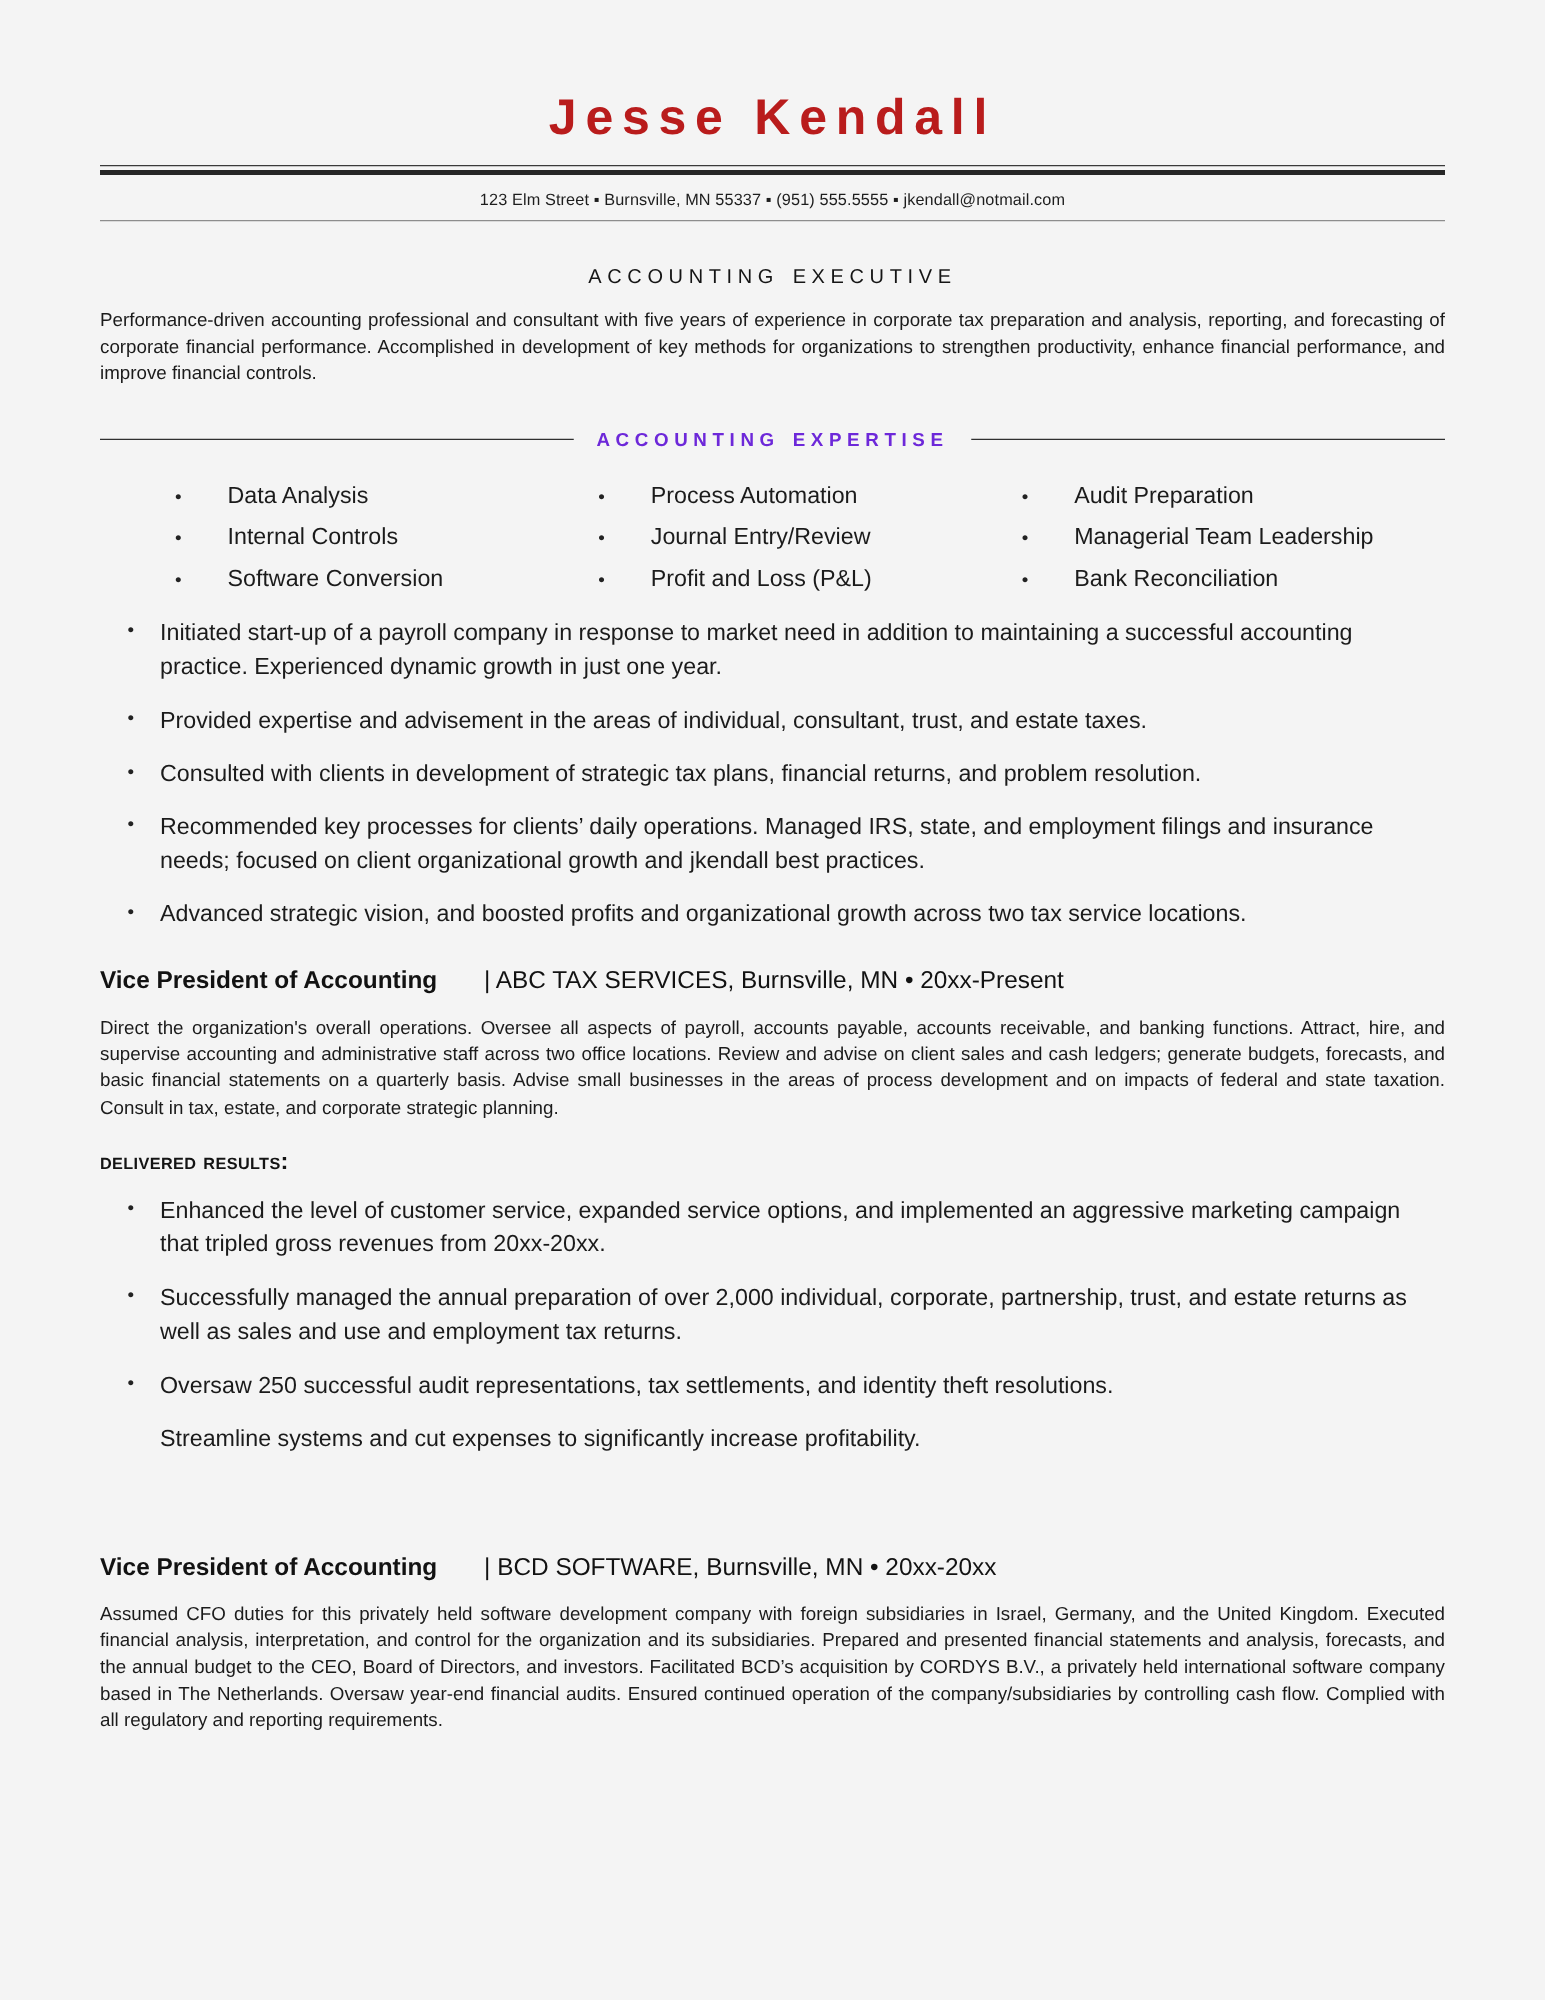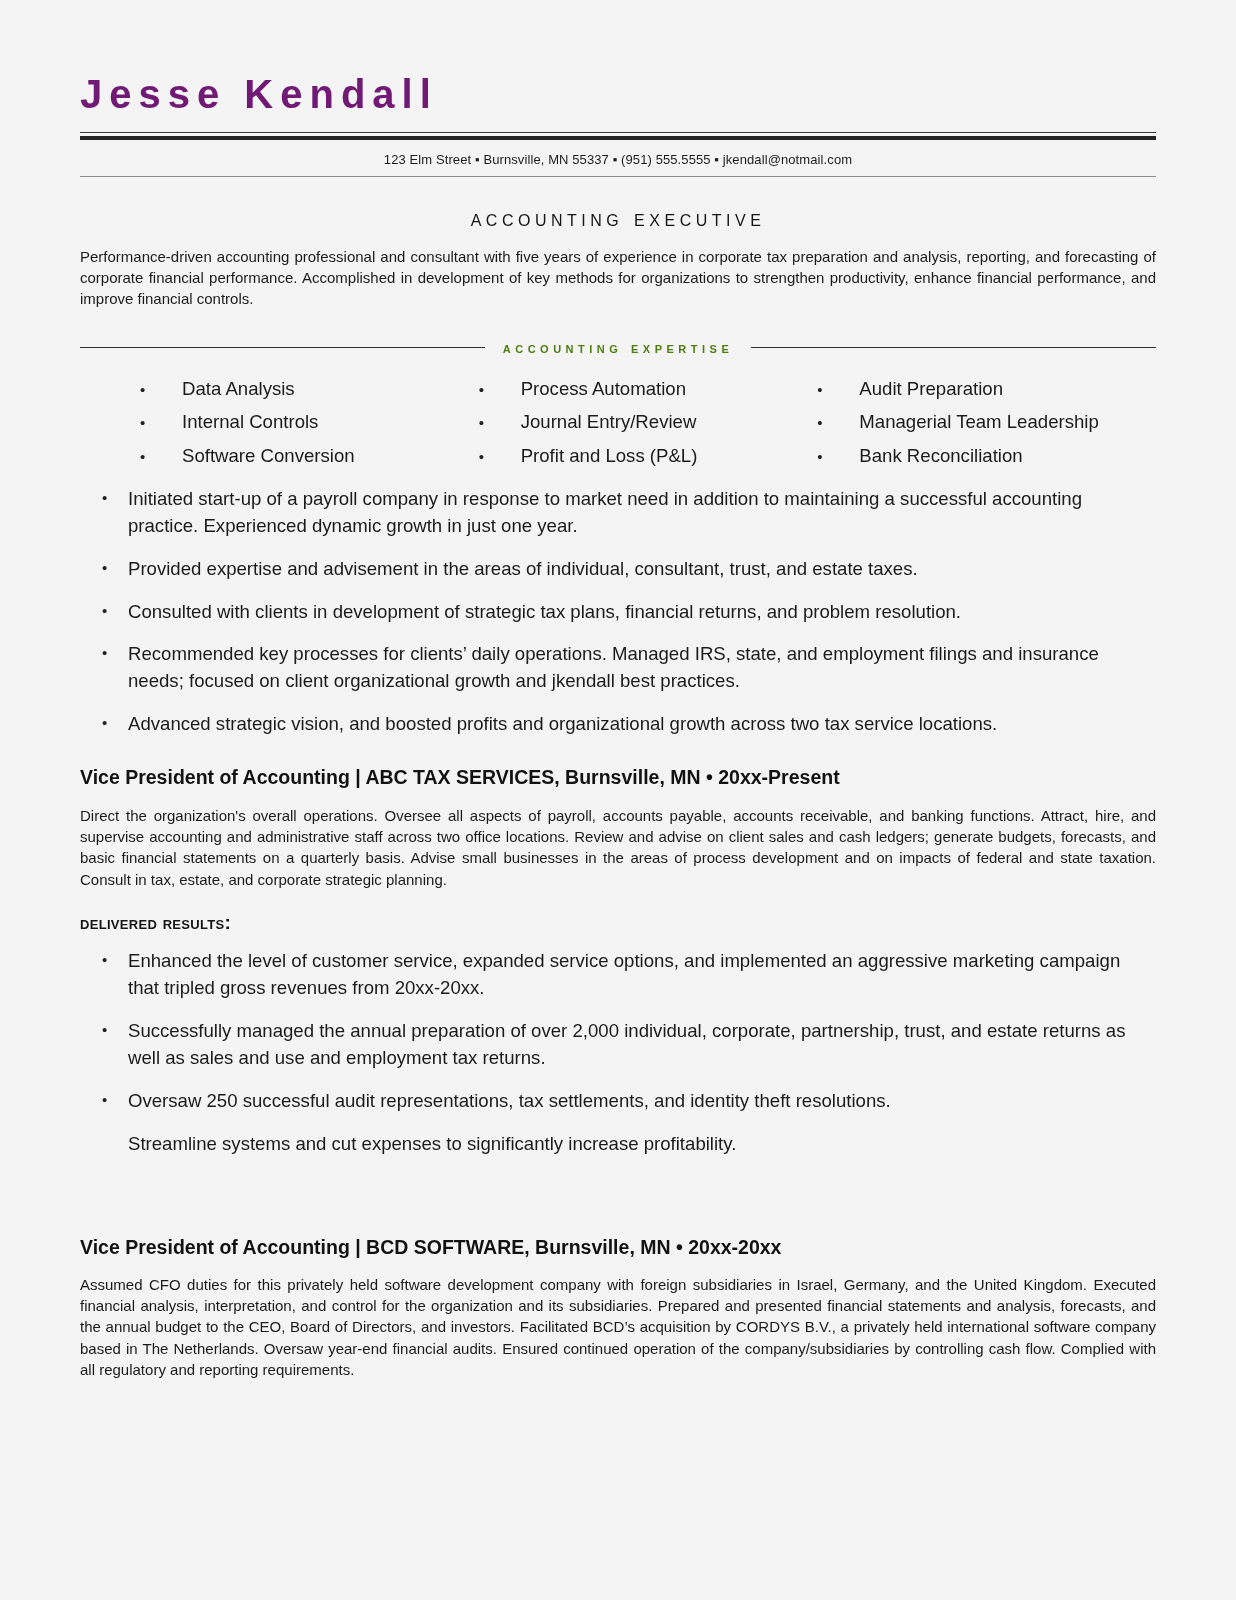--- a/index.html
+++ b/index.html
@@ -19,24 +19,25 @@
   .page {
     width: 1236px;
     min-height: 1600px;
     background: #f4f4f4;
     padding: 0 80px;
     position: relative;
   }
 
   
   .name {
+    text-align: center;
     font-size: 40px;
     font-weight: bold;
     letter-spacing: 7px;
-    color: #701a75;
+    color: #b91c1c;
     padding-top: 72px;
     line-height: 1.1;
     white-space: pre;
   }
 
   .rule-double {
     margin-top: 16px;
     border-top: 1.5px solid #3a3a3a;
     padding-top: 2.5px;
   }
@@ -88,27 +89,27 @@
   }
   .section-head .line {
     flex: 1 1 auto;
     height: 0;
     border-top: 1.6px solid #2f2f2f;
   }
   .section-head .line.left  { margin-right: 18px; }
   .section-head .line.right { margin-left: 18px; }
   .section-head .line.tight { margin-left: 0; }
   .section-head .st {
-    font-size: 15px;
+    font-size: 21px;
     font-weight: bold;
     letter-spacing: 4.5px;
     font-variant: small-caps;
     text-transform: lowercase;
     white-space: nowrap;
-    color: #4d7c0f;
+    color: #6d28d9;
   }
 
   
   .skills {
     display: grid;
     grid-template-columns: 1fr 1fr 1fr;
     column-gap: 0;
     row-gap: 0;
     margin: 4px 0 0 60px;
   }
@@ -151,21 +152,21 @@
   .bitem.nodot .dot { color: transparent; }
 
   
   .job-title {
     font-size: 19.5px;
     margin: 26px 0 14px;
     color: #121212;
     line-height: 1.35;
   }
   .job-title .role { font-weight: bold; }
-  .job-title .meta { font-weight: bold; }
+  .job-title .meta { font-weight: normal; padding-left: 32px; }
 
   .sub-head {
     font-size: 19px;
     font-weight: bold;
     font-variant: small-caps;
     text-transform: lowercase;
     letter-spacing: .3px;
     margin: 22px 0 10px;
     color: #141414;
   }

